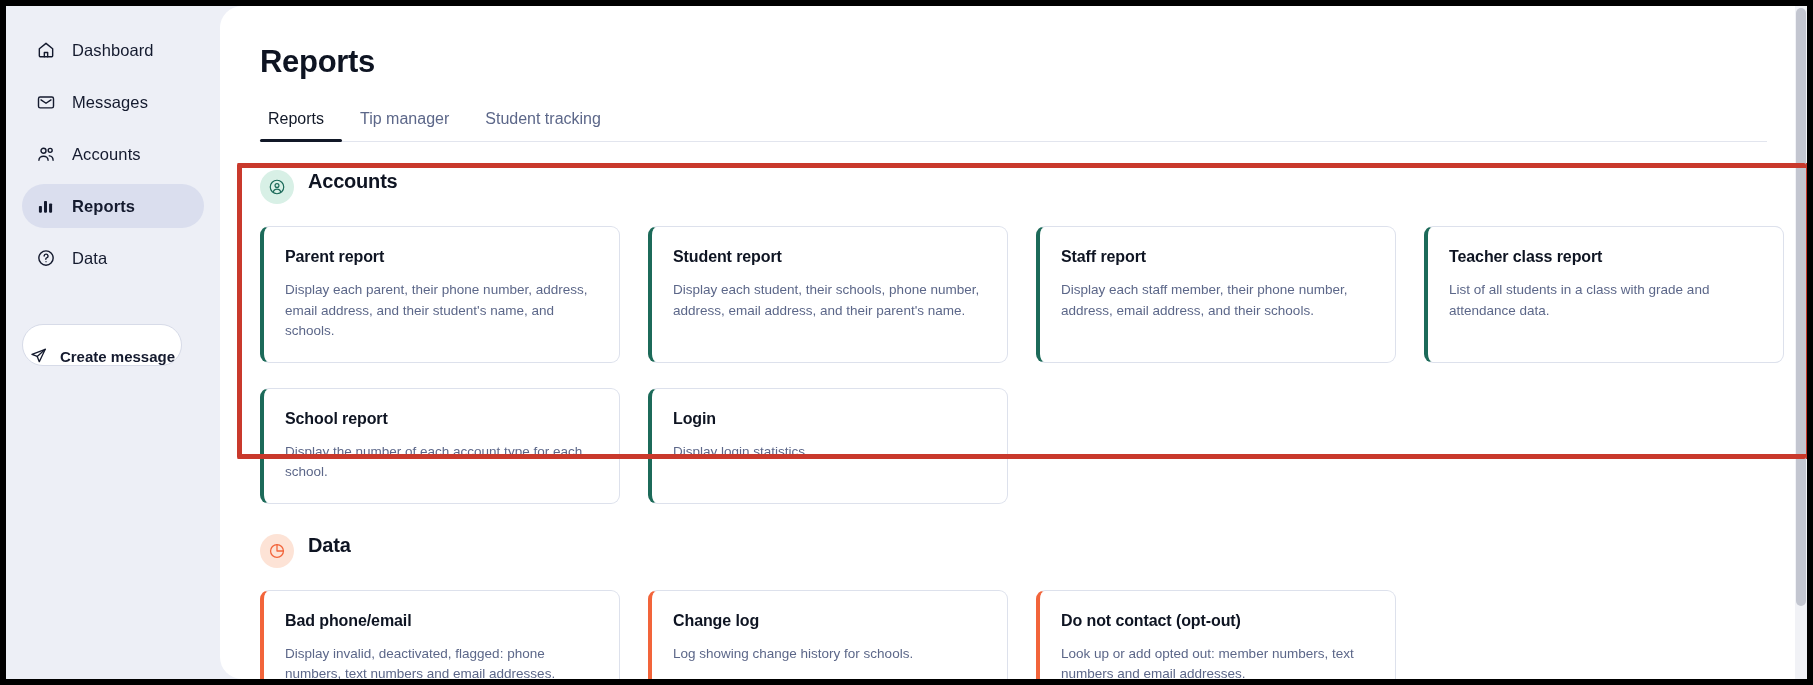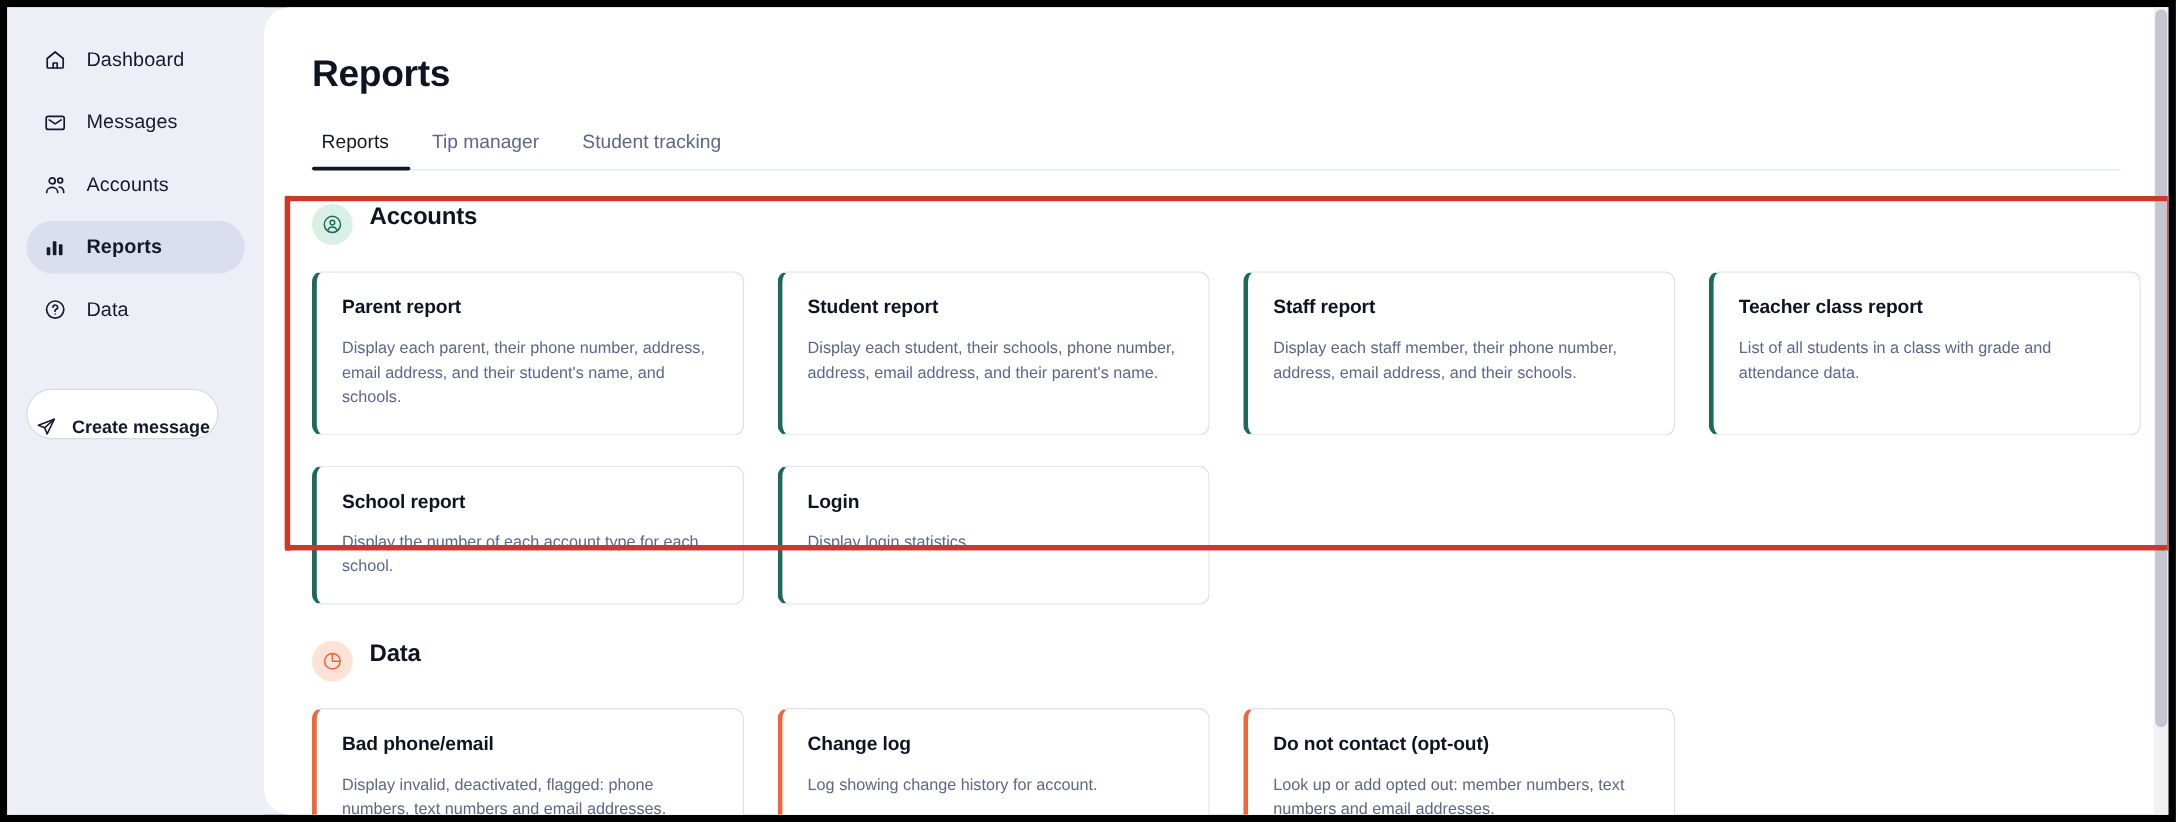--- a/index.html
+++ b/index.html
@@ -372,21 +372,21 @@
           <span class="section-title">Data</span>
         </div>
 
         <div class="card-grid">
           <div class="card accent-orange">
             <div class="card-title">Bad phone/email</div>
             <div class="card-desc">Display invalid, deactivated, flagged: phone numbers, text numbers and email addresses.</div>
           </div>
           <div class="card accent-orange">
             <div class="card-title">Change log</div>
-            <div class="card-desc">Log showing change history for account.</div>
+            <div class="card-desc">Log showing change history for schools.</div>
           </div>
           <div class="card accent-orange">
             <div class="card-title">Do not contact (opt-out)</div>
             <div class="card-desc">Look up or add opted out: member numbers, text numbers and email addresses.</div>
           </div>
         </div>
       </div>
 
       <div id="scrollbar-track">
         <div id="scrollbar-thumb"></div>

